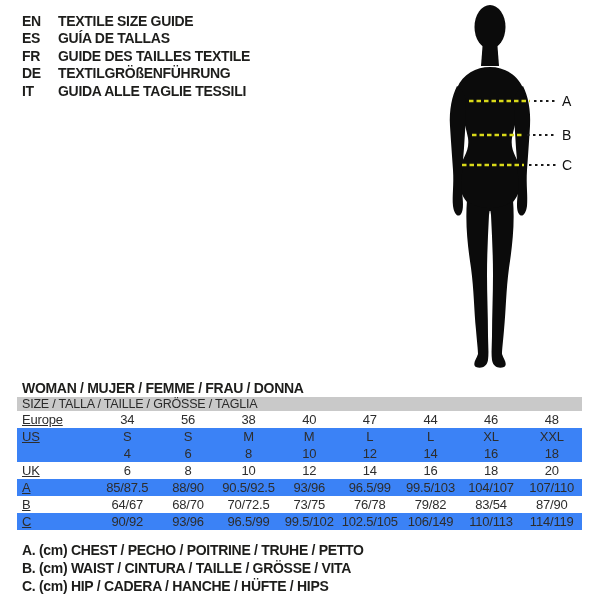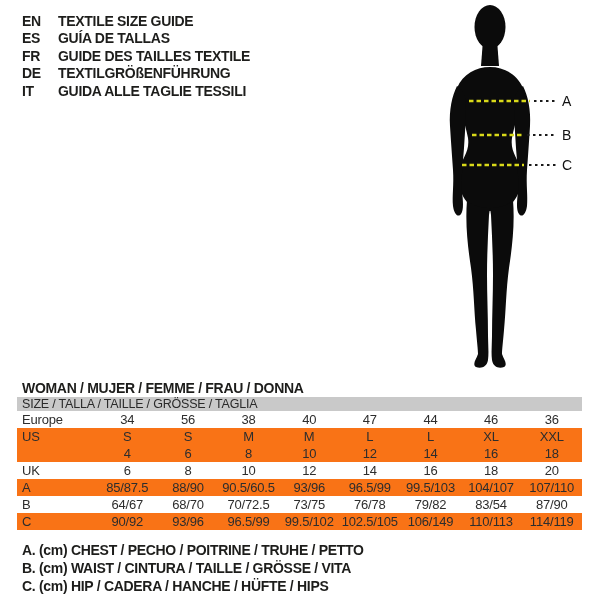--- a/index.html
+++ b/index.html
@@ -35,22 +35,22 @@
   .size-table {
     position:absolute; left:17px; top:397px; width:565px;
     border-collapse:collapse; table-layout:fixed;
     font-size:13px; color:#2d2d2d; letter-spacing:-0.2px;
   }
   .size-table thead td {
     background:#c9c9c9; height:14px; padding:0 0 0 5px;
     text-align:left; font-size:12.5px; color:#2a2a2a;
   }
   .size-table tbody td { height:17px; padding:0; text-align:center; white-space:nowrap; }
-  .size-table tbody td.row-label { text-align:left; padding-left:5px; }
-  .size-table tr.shaded { background:#f97316; }
+  .size-table tbody td.row-label { text-align:left; padding-left:5px;text-decoration:underline; }
+  .size-table tr.shaded { background:#3b82f6; }
   .col-label { width:80px; }
 
   
   .legend { position:absolute; left:22px; top:542px; }
   .legend-line {
     height:18px; font-size:14px; font-weight:bold;
     letter-spacing:-0.3px; white-space:nowrap;
   }
 </style>
 </head>
@@ -127,21 +127,21 @@
     <tbody>
         <tr>
           <td class="row-label">Europe</td>
           <td>34</td>
           <td>56</td>
           <td>38</td>
           <td>40</td>
           <td>47</td>
           <td>44</td>
           <td>46</td>
-          <td>36</td>
+          <td>48</td>
         </tr>
         <tr class="shaded">
           <td class="row-label">US</td>
           <td>S</td>
           <td>S</td>
           <td>M</td>
           <td>M</td>
           <td>L</td>
           <td>L</td>
           <td>XL</td>
@@ -166,21 +166,21 @@
           <td>12</td>
           <td>14</td>
           <td>16</td>
           <td>18</td>
           <td>20</td>
         </tr>
         <tr class="shaded">
           <td class="row-label">A</td>
           <td>85/87.5</td>
           <td>88/90</td>
-          <td>90.5/60.5</td>
+          <td>90.5/92.5</td>
           <td>93/96</td>
           <td>96.5/99</td>
           <td>99.5/103</td>
           <td>104/107</td>
           <td>107/110</td>
         </tr>
         <tr>
           <td class="row-label">B</td>
           <td>64/67</td>
           <td>68/70</td>

